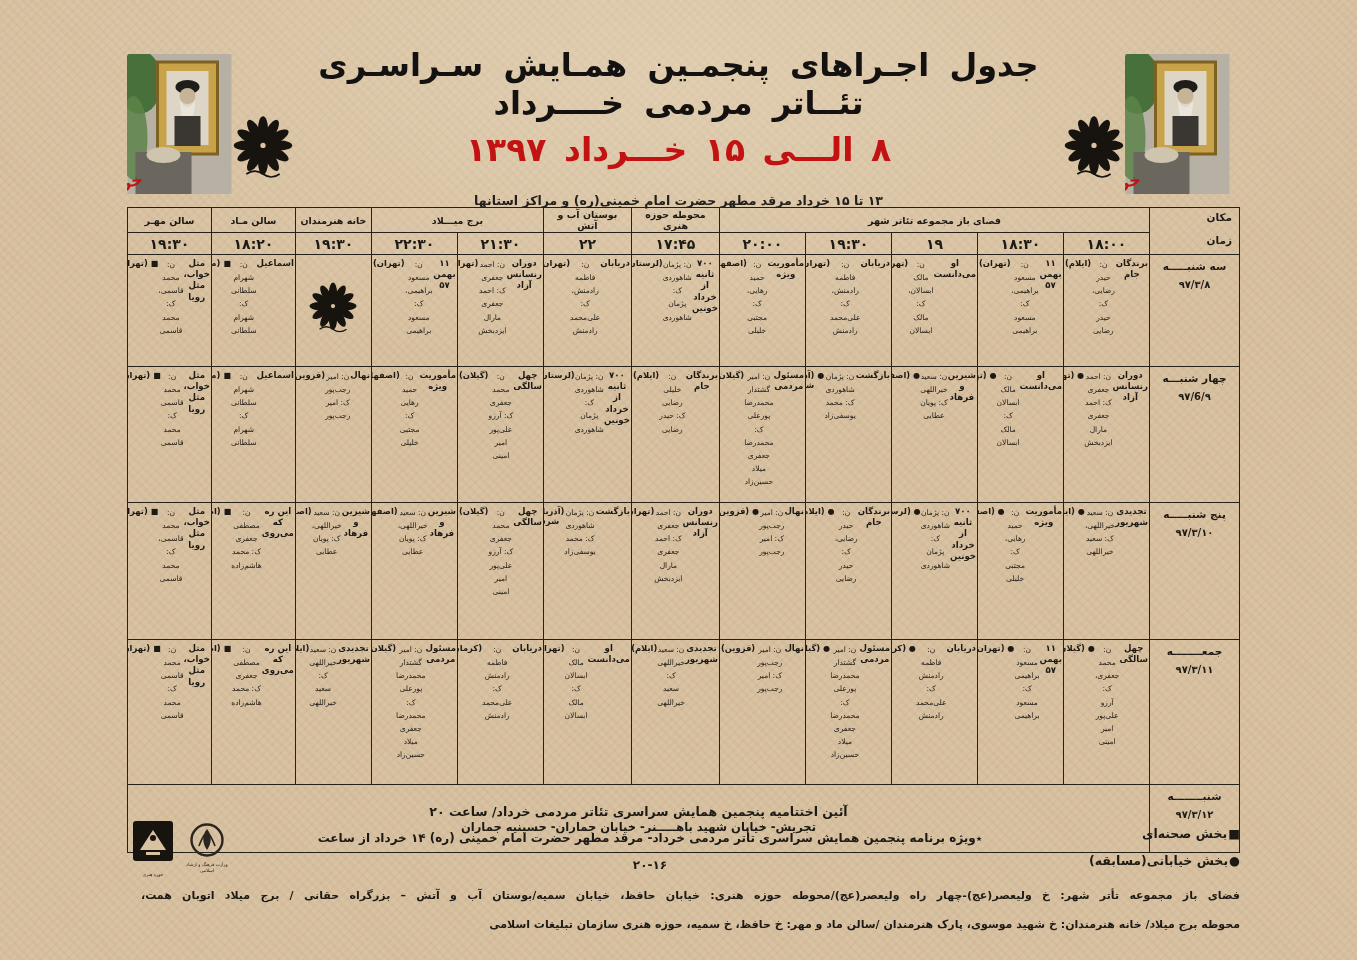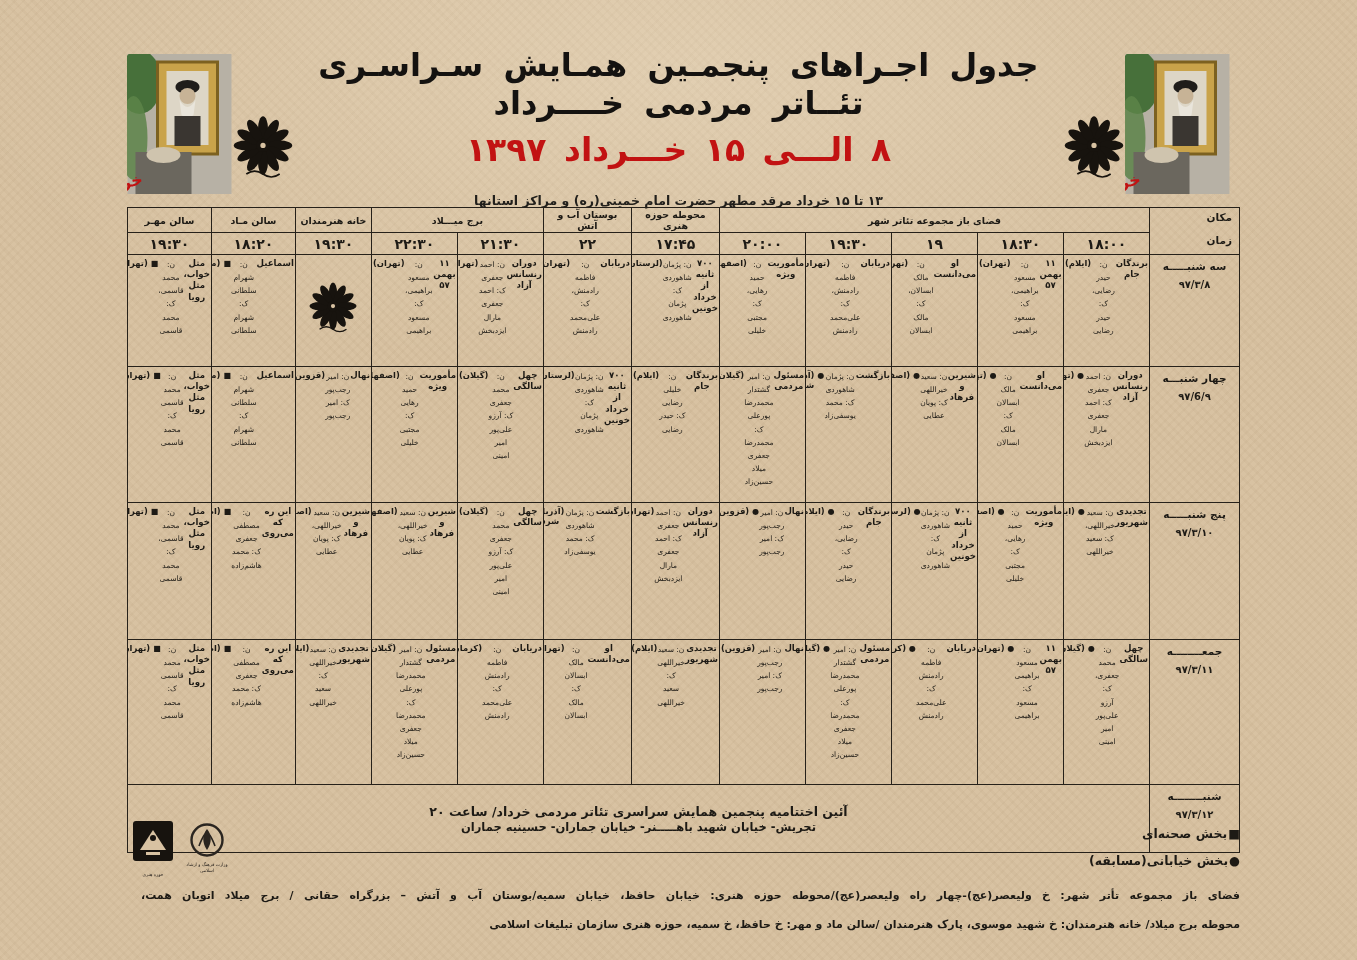--- a/index.html
+++ b/index.html
@@ -746,20 +746,21 @@
 <div class="legend">
   <div>
     <span class="mkg">■</span><span>بخش صحنه‌ای</span>
   </div>
   <div>
     <span class="mkg">●</span><span>بخش خیابانی(مسابقه)</span>
   </div>
 </div>
 
 <div class="notes">
+  <div>٭ویژه برنامه پنجمین همایش سراسری تأتر مردمی خرداد- مرقد مطهر حضرت امام خمینی (ره) ۱۴ خرداد   از ساعت ۱۶-۲۰</div>
 </div>
 
 <div class="logo logo-hozeh">
   <svg width="42" height="48" viewBox="0 0 42 48" xmlns="http://www.w3.org/2000/svg">
     <rect x="1" y="1" width="40" height="40" rx="3" fill="#17130e"></rect>
     <path d="M8 30 L21 10 L34 30 Z" fill="#d8c2a2"></path>
     <path d="M14 32 h14 v3 h-14 z" fill="#d8c2a2"></path>
     <circle cx="21" cy="18" r="3" fill="#17130e"></circle>
   </svg>
   <div class="cap">حوزه هنری</div>

